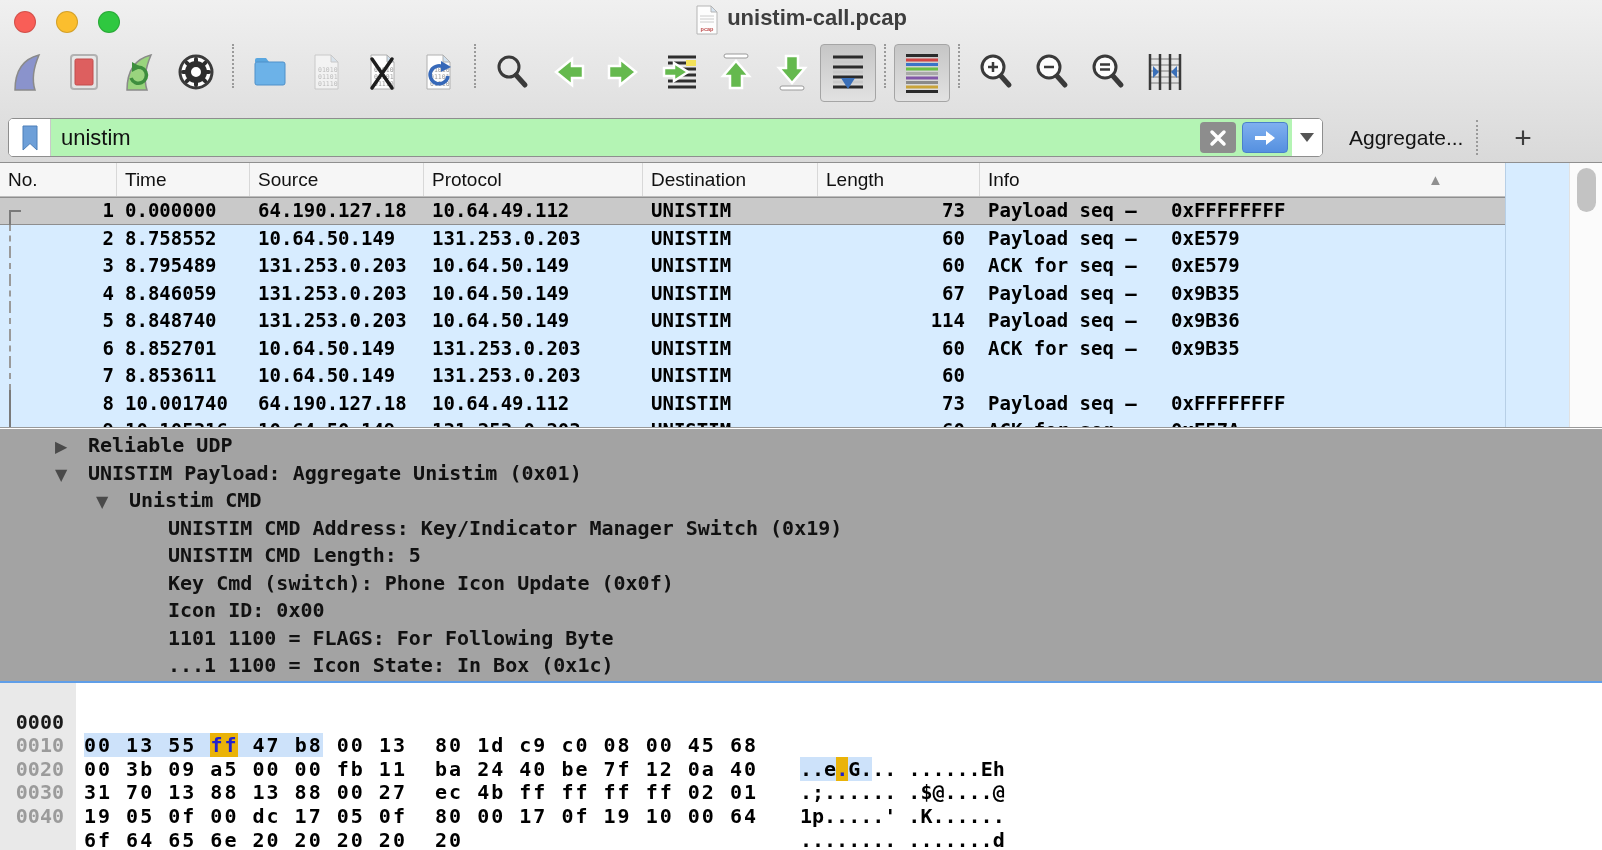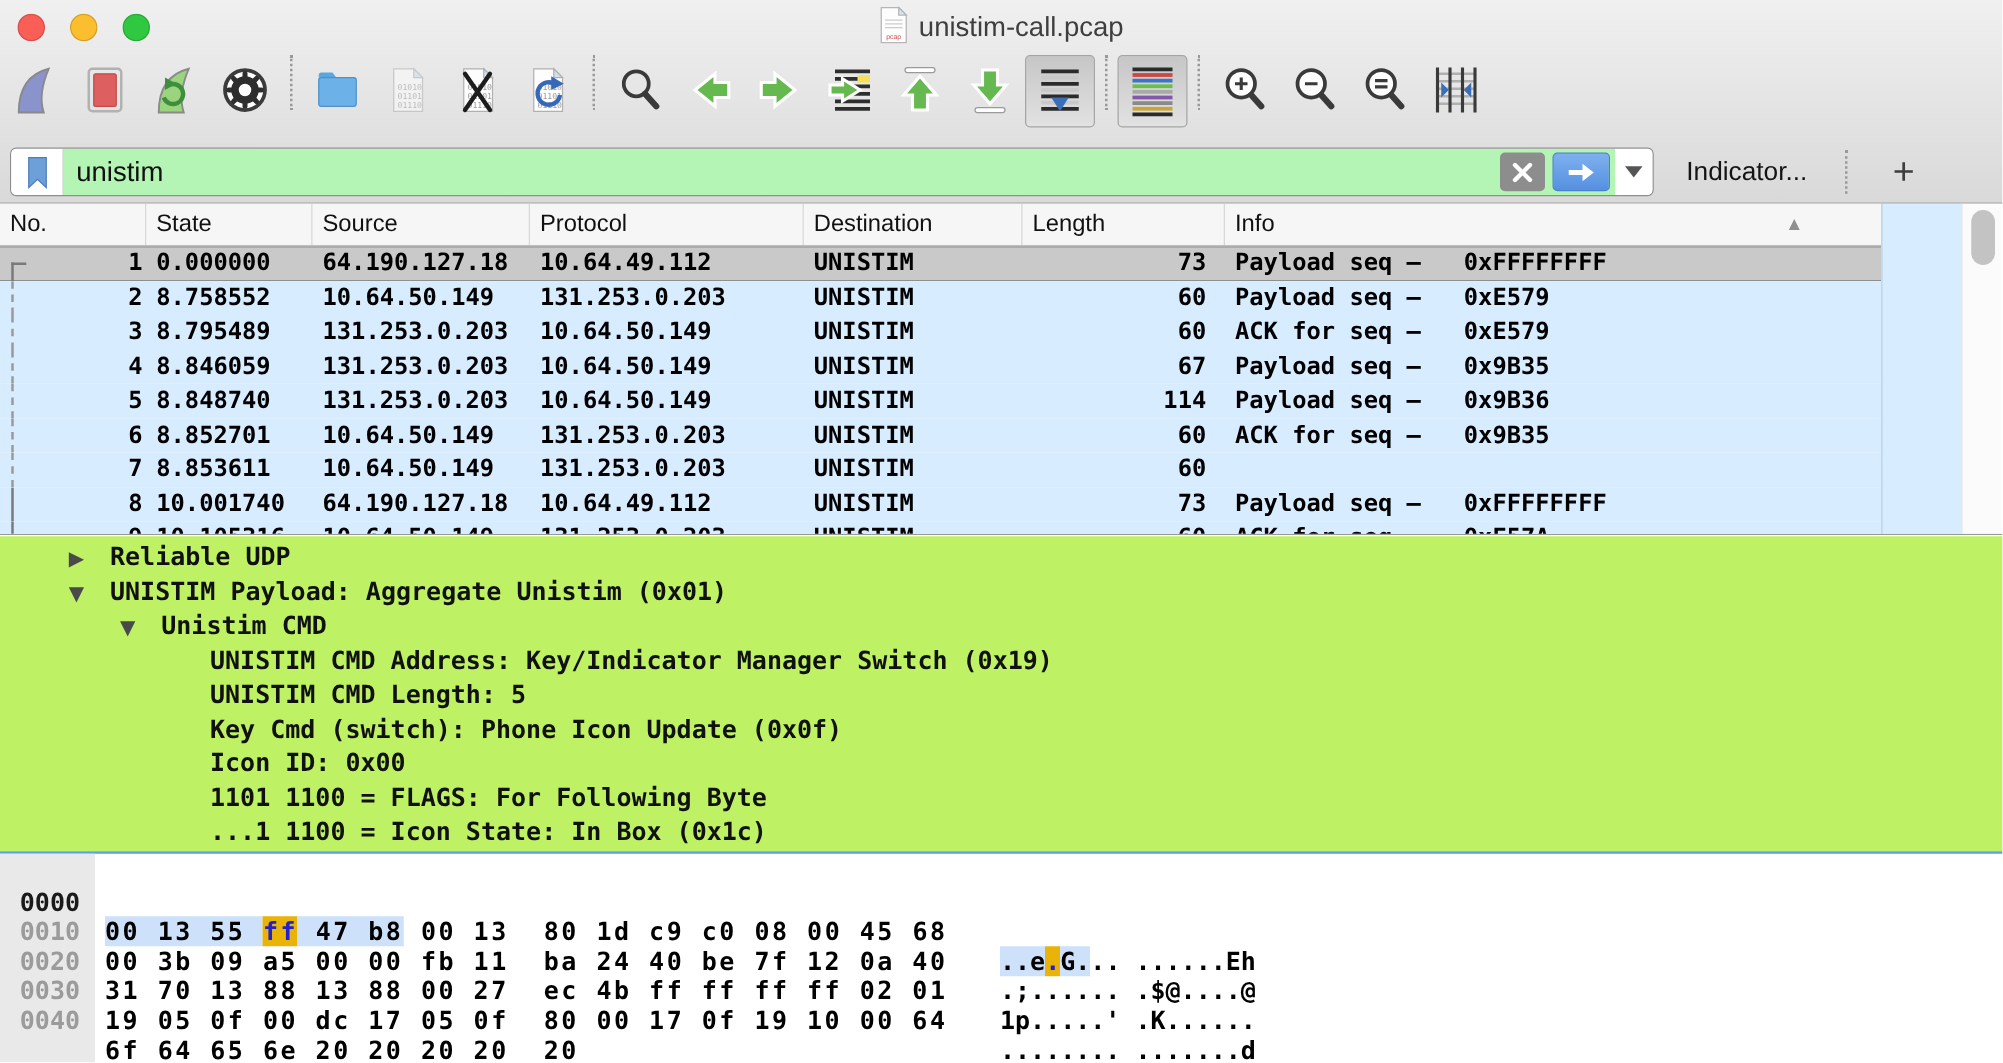--- a/index.html
+++ b/index.html
@@ -6,21 +6,21 @@
   html,body { width:1602px; height:850px; overflow:hidden; }
   body { position:relative; font-family:"Liberation Sans",sans-serif; background:#fff; }
 
   
   .chrome { position:absolute; top:0; left:0; width:1602px; height:163px;
             background:linear-gradient(#f0f0f0,#d9d9d9); border-bottom:1px solid #8f8f8f; }
   .titlebar { position:absolute; top:0; left:0; width:100%; height:44px;
               display:flex; align-items:center; justify-content:center; }
   .lights { position:absolute; left:14px; top:11px; display:flex; gap:20px; }
   .light { width:22px; height:22px; border-radius:50%; border:1px solid rgba(0,0,0,.15); }
-  .title-group { display:flex; align-items:center; gap:8px; }
+  .title-group { display:flex; gap:8px;font-weight:bold; }
   .title-text { font-size:22px; color:#3e3e3e; }
 
   .toolbar { position:absolute; top:44px; left:0; width:100%; height:68px;
              display:flex; }
   .tbtn { width:56px; height:56px; display:flex; align-items:center; justify-content:center; flex:0 0 auto; }
   .tbtn.pressed { background:linear-gradient(#c6c6c6,#e2e2e2); border:1px solid #a5a5a5; border-radius:4px; height:58px; }
   .tsep { width:0; height:44px; border-left:2px dotted #9a9a9a; margin:0 8px; flex:0 0 auto; }
 
   
   .filterbar { position:absolute; top:112px; left:0; width:100%; height:51px; }
@@ -69,21 +69,21 @@
   .mark.corner { top:13px; height:15px; border-left:2px solid #7a7a7a; border-top:2px solid #7a7a7a; }
   .mark.dash { border-left:2px dashed #9a9a9a; }
   .mark.solid { border-left:2px solid #7a7a7a; }
   .minimap { position:absolute; top:0; left:1505px; width:64px; height:264px;
              background:#d7ecff; border-left:1px solid #b7cfe6; }
   .pl-scroll { position:absolute; top:0; left:1569px; width:33px; height:264px;
                background:#fbfbfb; border-left:1px solid #e2e2e2; }
   .pl-thumb { position:absolute; left:7px; top:5px; width:19px; height:44px; border-radius:10px; background:#c3c3c3; }
 
   
-  .details { position:absolute; top:429px; left:0; width:1602px; height:252px; background:#bef264;
+  .details { position:absolute; top:429px; left:0; width:1602px; height:252px; background:#a3a3a3;
              font-family:"DejaVu Sans Mono",monospace; font-size:20px; font-weight:bold; color:#111;
              padding-top:3px; overflow:hidden; }
   .drow { height:27.5px; line-height:27.5px; white-space:pre; }
   .drow .tri { display:inline-block; width:33px; font-size:16px; color:#4a4a4a;
                font-family:"DejaVu Sans",sans-serif; }
   .ind0 { padding-left:55px; } .ind1 { padding-left:96px; } .ind2 { padding-left:168px; }
 
   
   .hexpane { position:absolute; top:681px; left:0; width:1602px; height:169px; background:#fff;
              border-top:2px solid #5f9ee8; font-family:"DejaVu Sans Mono",monospace;
@@ -337,30 +337,30 @@
         <span class="applybtn">
           <svg width="24" height="16" viewBox="0 0 24 16">
             <path d="M2 6 H13 V1 L22 8 L13 15 V10 H2 Z" fill="#ffffff"></path>
           </svg>
         </span>
       </div>
       <div class="caret-box">
         <span class="caret"></span>
       </div>
     </div>
-    <div class="expression">Indicator...</div>
+    <div class="expression">Aggregate...</div>
     <div class="fsep"></div>
     <div class="plusbtn">+</div>
   </div>
 </div>
 
 <div class="packet-pane">
   <div class="pl-header">
     <div class="hc">No.</div>
-    <div class="hc">State</div>
+    <div class="hc">Time</div>
     <div class="hc">Source</div>
     <div class="hc">Protocol</div>
     <div class="hc">Destination</div>
     <div class="hc">Length</div>
     <div class="hc">Info</div>
   </div>
   <span class="sort-arrow">▲</span>
 
   <div class="pl-rows">
     <div class="prow sel">

